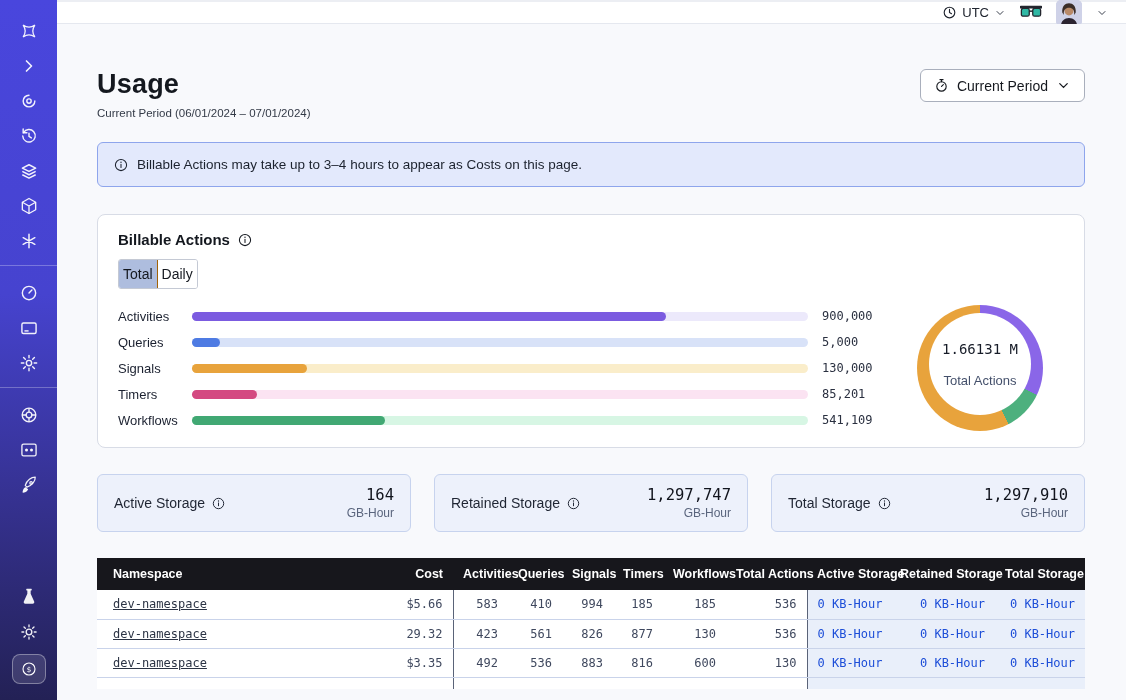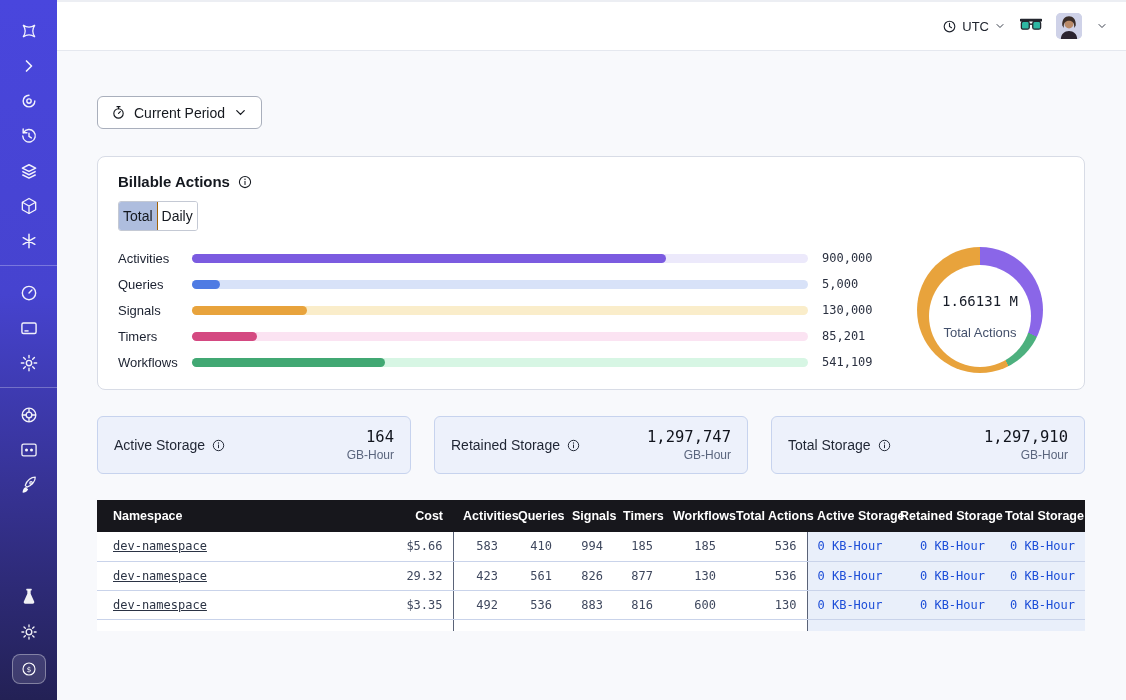--- a/index.html
+++ b/index.html
@@ -15,21 +15,21 @@
     display:flex; align-items:center; justify-content:center; cursor:pointer; }
   .sb-icon svg { width:20px; height:20px; }
   .sb-divider { width:57px; height:1px; background:rgba(255,255,255,.28); margin:4px 0 12px; }
   .sb-spacer { flex:1; }
   .sb-btn { width:34px; height:30px; border-radius:8px; background:rgba(255,255,255,.12);
     border:1px solid rgba(255,255,255,.35); display:flex; align-items:center; justify-content:center;
     margin:2px 0 6px; color:#fff; cursor:pointer; }
 
   
   .main { flex:1; display:flex; flex-direction:column; }
-  .topbar { height:51px; background:#fff; border-top:2px solid #eceef3; border-bottom:1px solid #e5e8ef;
+  .topbar { height:24px; background:#fff; border-top:2px solid #eceef3; border-bottom:1px solid #e5e8ef;
     display:flex; align-items:center; justify-content:flex-end; padding:0 18px; gap:14px; }
   .tz { display:flex; align-items:center; gap:5px; font-size:13px; color:#20252f; cursor:pointer; }
   .chev { width:12px; height:12px; color:#3a404d; }
   .avatar { width:26px; height:26px; border-radius:5px; overflow:hidden; cursor:pointer; background:#cfd2e8; }
   .glasses { width:22px; height:16px; cursor:pointer; }
 
   .content { flex:1; background:#f8f9fc; padding:45px 41px 0 40px; overflow:hidden; }
 
   .page-head { display:flex; justify-content:space-between; align-items:flex-start; }
   .page-title { font-size:27px; font-weight:600; letter-spacing:.2px; color:#14181f; }
@@ -54,21 +54,21 @@
   .bars { flex:1; }
   .bar-row { display:flex; align-items:center; height:26px; }
   .bar-label { width:74px; font-size:13px; color:#1b2130; flex:0 0 74px; }
   .bar-track { flex:1; height:9px; border-radius:5px; position:relative; background:#eee; }
   .bar-fill { position:absolute; left:0; top:0; height:9px; border-radius:5px; }
   .bar-val { width:74px; flex:0 0 74px; text-align:left; margin-left:14px;
     font-family:"DejaVu Sans Mono", monospace; font-size:12px; color:#2a3040; }
 
   .donut-wrap { width:168px; flex:0 0 168px; display:flex; justify-content:center; }
   .donut { width:126px; height:126px; border-radius:50%; position:relative; }
-  .donut-hole { position:absolute; left:12px; top:18px; width:102px; height:102px; border-radius:50%;
+  .donut-hole { position:absolute; left:12px; top:8px; width:102px; height:102px; border-radius:50%;
     background:#fff; display:flex; flex-direction:column; align-items:center; justify-content:center; gap:16px; }
   .donut-val { font-family:"DejaVu Sans Mono", monospace; font-size:14px; color:#171c28; }
   .donut-sub { font-size:13px; color:#44506b; }
 
   .storage-row { margin-top:26px; display:flex; gap:23px; }
   .storage-card { flex:1; background:#edf1fb; border:1px solid #c7d3ee; border-radius:6px;
     padding:10px 16px; display:flex; align-items:center; justify-content:space-between; min-height:58px; }
   .storage-label { display:flex; align-items:center; gap:7px; font-size:14px; color:#1f2533; }
   .storage-num { text-align:right; }
   .storage-val { font-family:"DejaVu Sans Mono", monospace; font-size:15.5px; color:#11141d; }
@@ -221,32 +221,44 @@
         </svg>
     </div>
     <svg class="chev" viewBox="0 0 24 24" fill="none" stroke="#3a404d" stroke-width="2" stroke-linecap="round">
         <path d="M6 9l6 6 6-6"></path>
       </svg>
   </div>
 
   <div class="content">
 
     <div class="page-head">
+      <div>
+        <div class="page-title">Usage</div>
+        <div class="page-sub">Current Period (06/01/2024 – 07/01/2024)</div>
+      </div>
       <button class="period-btn">
         <svg viewBox="0 0 24 24" fill="none" stroke="#15181e" stroke-width="1.8" stroke-linecap="round">
             <circle cx="12" cy="13.5" r="7.5"></circle>
             <path d="M9.5 2.5h5M12 2.5v3.5M12 13.5l3-3"></path>
           </svg>
         <span>Current Period</span>
         <svg class="chev" viewBox="0 0 24 24" fill="none" stroke="#15181e" stroke-width="2" stroke-linecap="round">
             <path d="M6 9l6 6 6-6"></path>
           </svg>
       </button>
     </div>
 
+    <div class="banner">
+      <svg class="info-ic" viewBox="0 0 16 16" fill="none" stroke="currentColor" stroke-width="1.2">
+          <circle cx="8" cy="8" r="6.4"></circle>
+          <path d="M8 7.3v3.5" stroke-linecap="round"></path>
+          <circle cx="8" cy="4.9" r=".8" fill="currentColor" stroke="none"></circle>
+        </svg>
+      <span>Billable Actions may take up to 3–4 hours to appear as Costs on this page.</span>
+    </div>
 
     <div class="card">
       <div class="card-title">
         <span>Billable Actions</span>
         <svg class="info-ic" viewBox="0 0 16 16" fill="none" stroke="#14181f" stroke-width="1.2">
             <circle cx="8" cy="8" r="6.4"></circle>
             <path d="M8 7.3v3.5" stroke-linecap="round"></path>
             <circle cx="8" cy="4.9" r=".8" fill="#14181f" stroke="none"></circle>
           </svg>
       </div>

